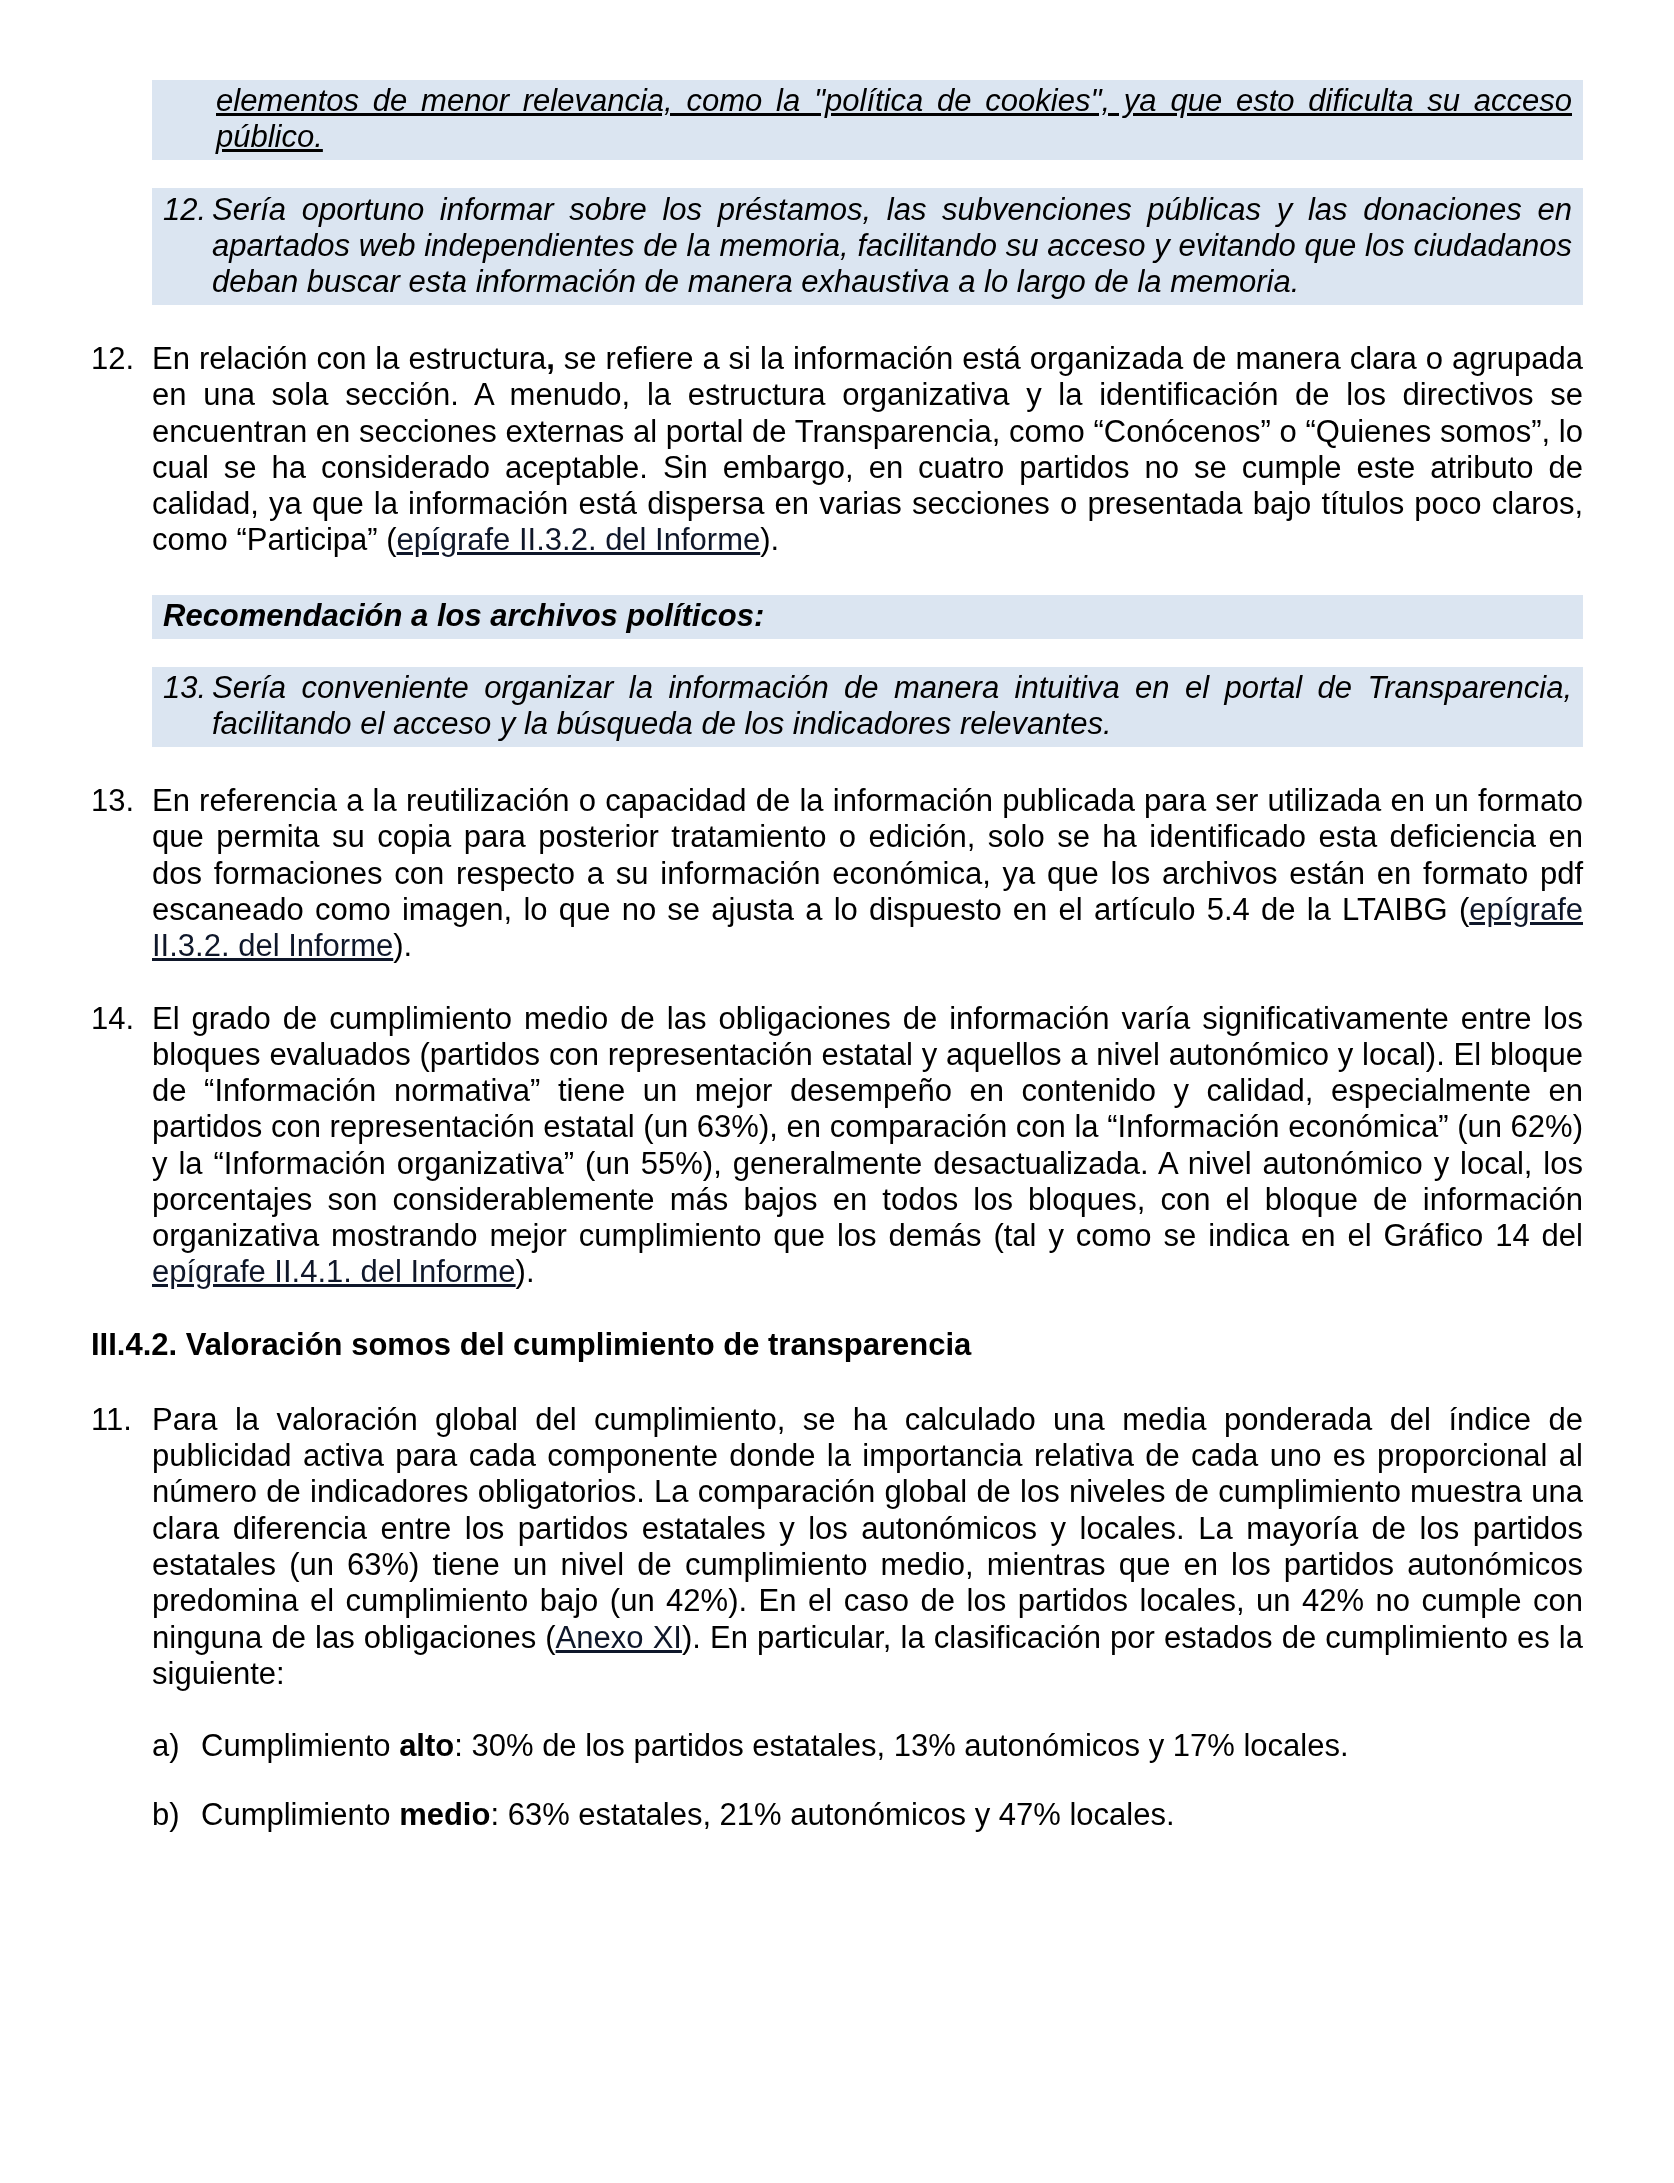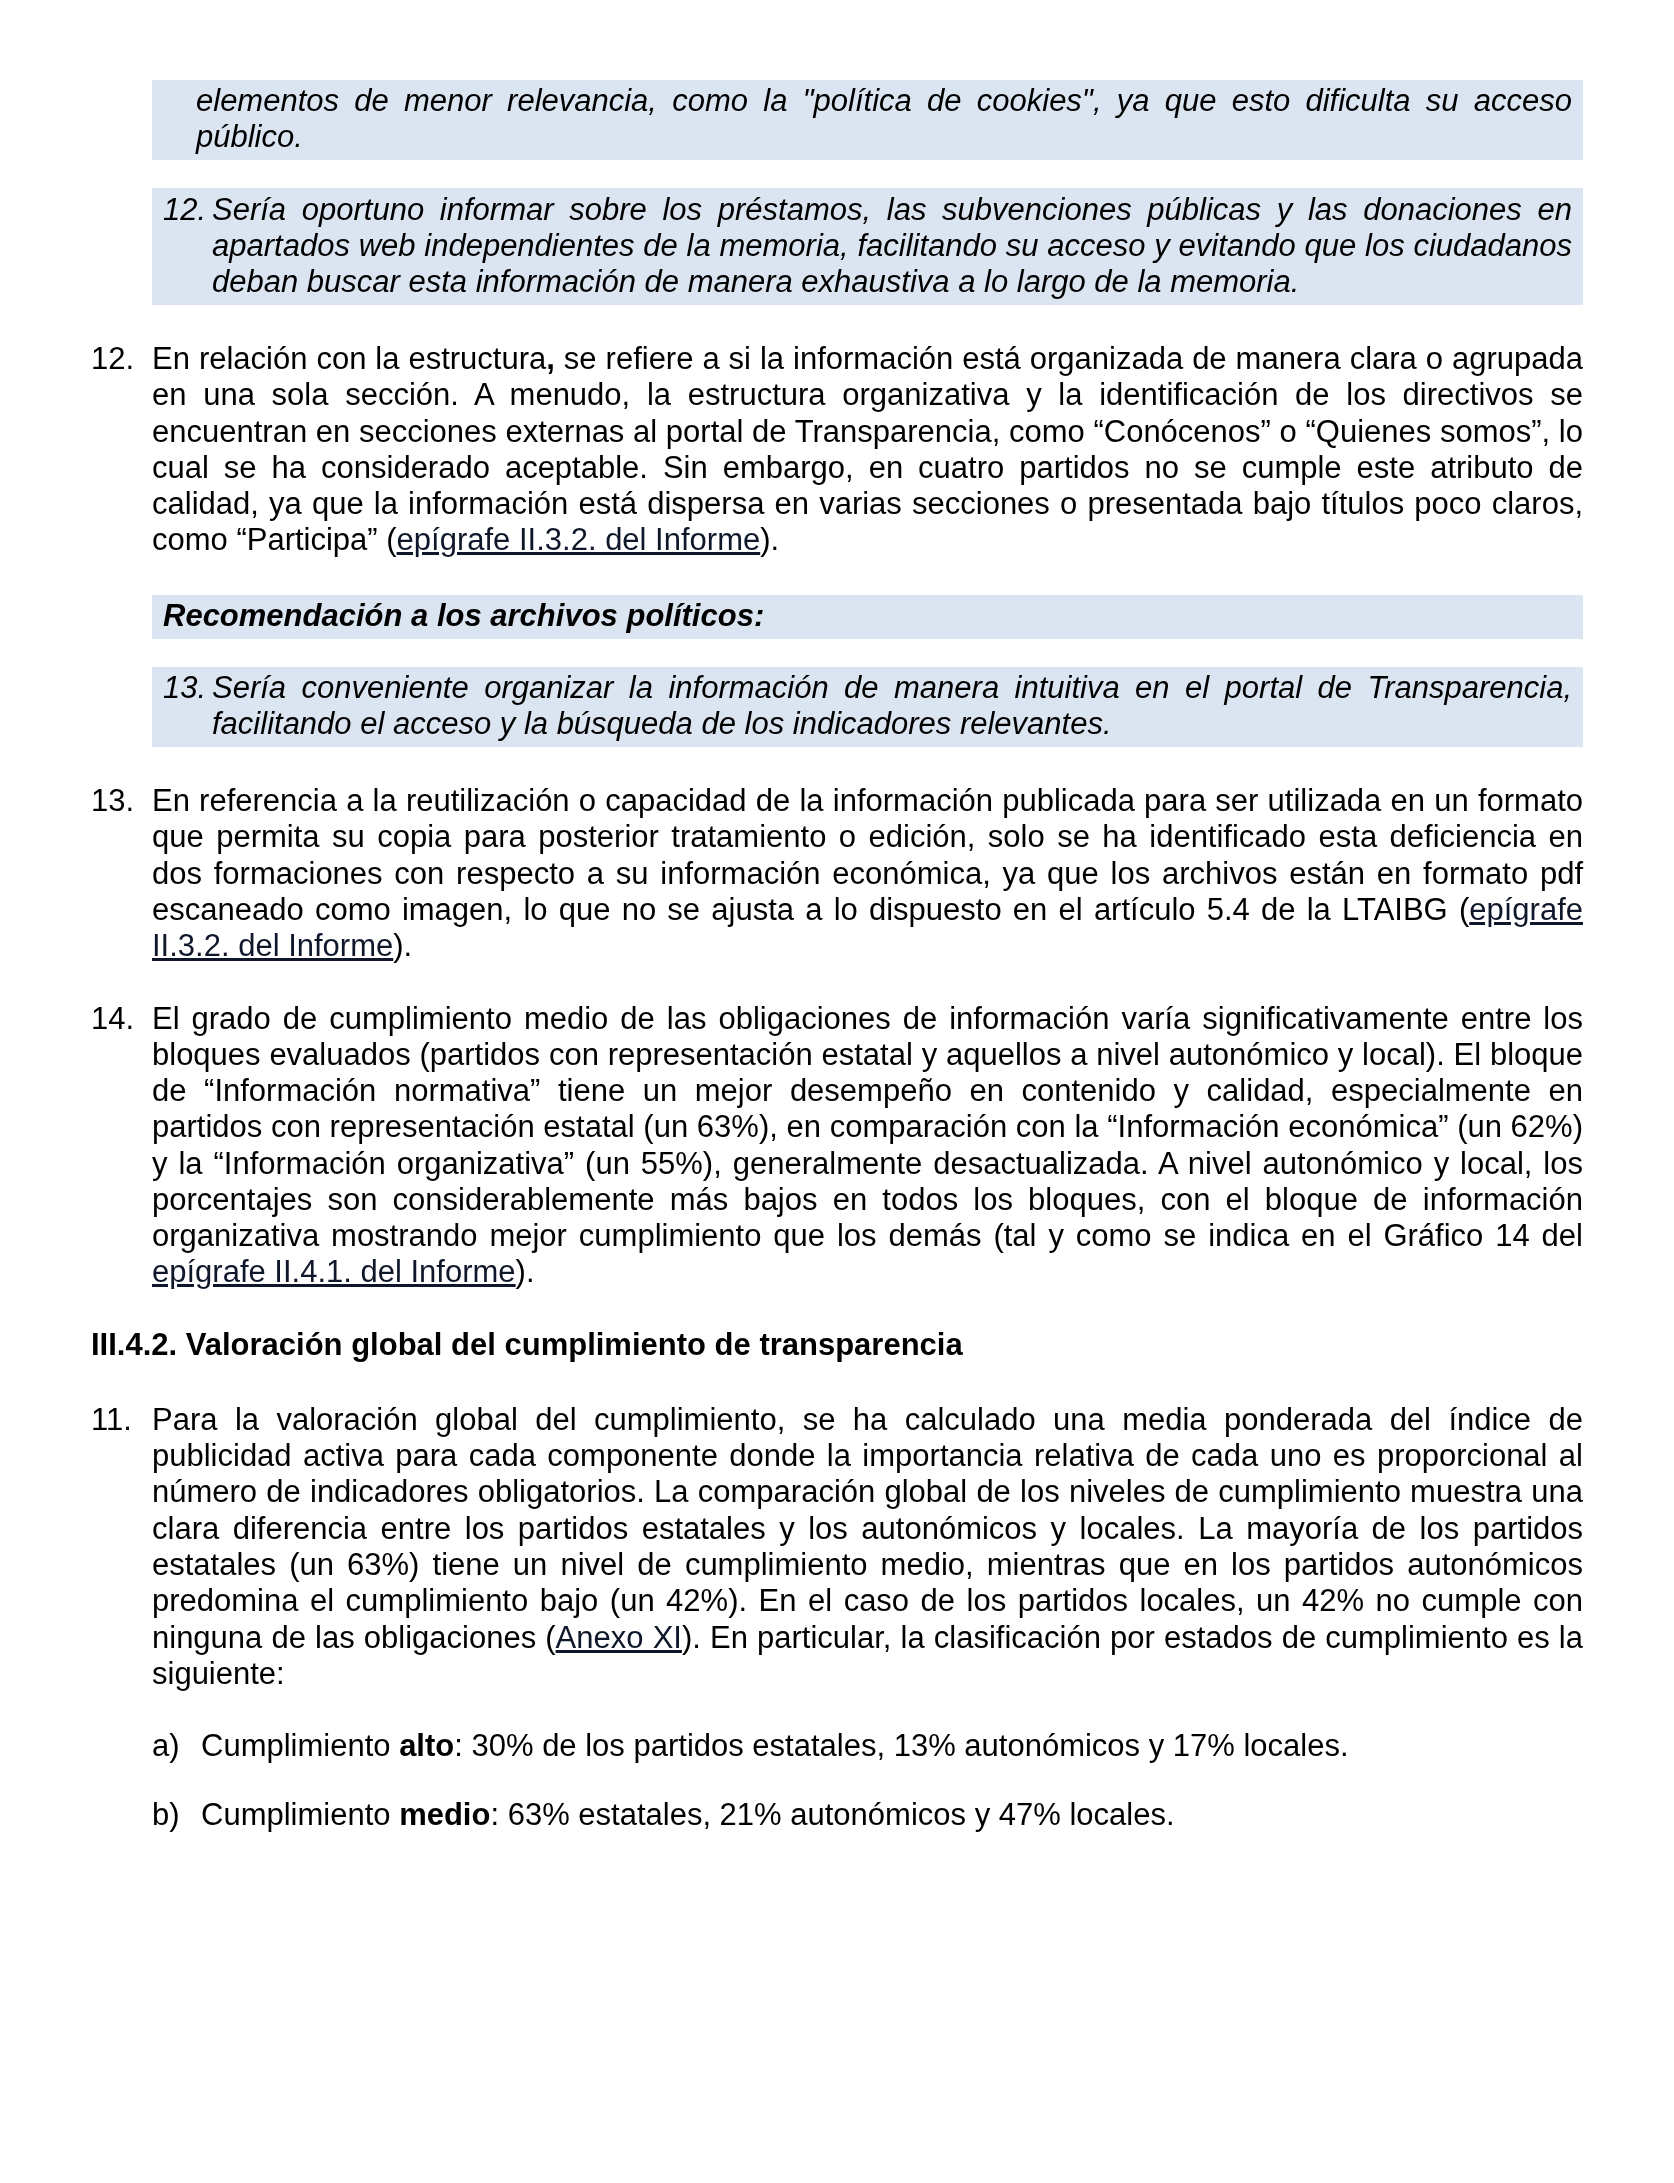--- a/index.html
+++ b/index.html
@@ -45,21 +45,22 @@
     background: #dbe5f1;
     font-style: italic;
     padding: 3.2px 11px 4.7px 11px;
     margin: 0;
     text-align: justify;
   }
   .hl-par.first {
     margin-bottom: 28px;
   }
   .hl-cont {
-    padding-left: 44px;
+    padding-left: 64px;
+    text-decoration: underline;
   }
   .hl-item {
     position: relative;
     padding-left: 60px;
   }
   .hl-item > .num {
     position: absolute;
     left: 11px;
     top: 3.2px;
   }
@@ -133,21 +134,21 @@
     <span>En referencia a la </span><span class="it">reutilización</span><span> o capacidad de la información publicada para ser utilizada en un formato que permita su copia para posterior tratamiento o edición, solo se ha identificado esta deficiencia en dos formaciones con respecto a su información económica, ya que los archivos están en formato pdf escaneado como imagen, lo que no se ajusta a lo dispuesto en el artículo 5.4 de la LTAIBG (</span><a class="doclink" href="#">epígrafe II.3.2. del Informe</a><span>).</span>
   </p>
 
 
 
   <p class="numbered">
     <span class="num">14.</span>
     <span>El grado de cumplimiento medio de las obligaciones de información varía significativamente entre los bloques evaluados (partidos con representación estatal y aquellos a nivel autonómico y local). El bloque de “Información normativa” tiene un mejor desempeño en contenido y calidad, especialmente en partidos con representación estatal (un 63%), en comparación con la “Información económica” (un 62%) y la “Información organizativa” (un 55%), generalmente desactualizada. A nivel autonómico y local, los porcentajes son considerablemente más bajos en todos los bloques, con el bloque de información organizativa mostrando mejor cumplimiento que los demás (tal y como se indica en el Gráfico 14 del </span><a class="doclink" href="#">epígrafe II.4.1. del Informe</a><span>).</span>
   </p>
 
-  <p class="subheading">III.4.2. Valoración global del cumplimiento de transparencia</p>
+  <p class="subheading">III.4.2. Valoración somos del cumplimiento de transparencia</p>
 
   <p class="numbered">
     <span class="num">11.</span>
     <span>Para la valoración global del cumplimiento, se ha calculado una media ponderada del índice de publicidad activa para cada componente donde la importancia relativa de cada uno es proporcional al número de indicadores obligatorios. La comparación global de los niveles de cumplimiento muestra una clara diferencia entre los partidos estatales y los autonómicos y locales. La mayoría de los partidos estatales (un 63%) tiene un nivel de cumplimiento medio, mientras que en los partidos autonómicos predomina el cumplimiento bajo (un 42%). En el caso de los partidos locales, un 42% no cumple con ninguna de las obligaciones (</span><a class="doclink" href="#">Anexo XI</a><span>). En particular, la clasificación por estados de cumplimiento es la siguiente:</span>
   </p>
 
   <p class="letter-item">
     <span class="marker">a)</span>
     <span>Cumplimiento </span><span class="bd">alto</span><span>: 30% de los partidos estatales, 13% autonómicos y 17% locales.</span>
   </p>

